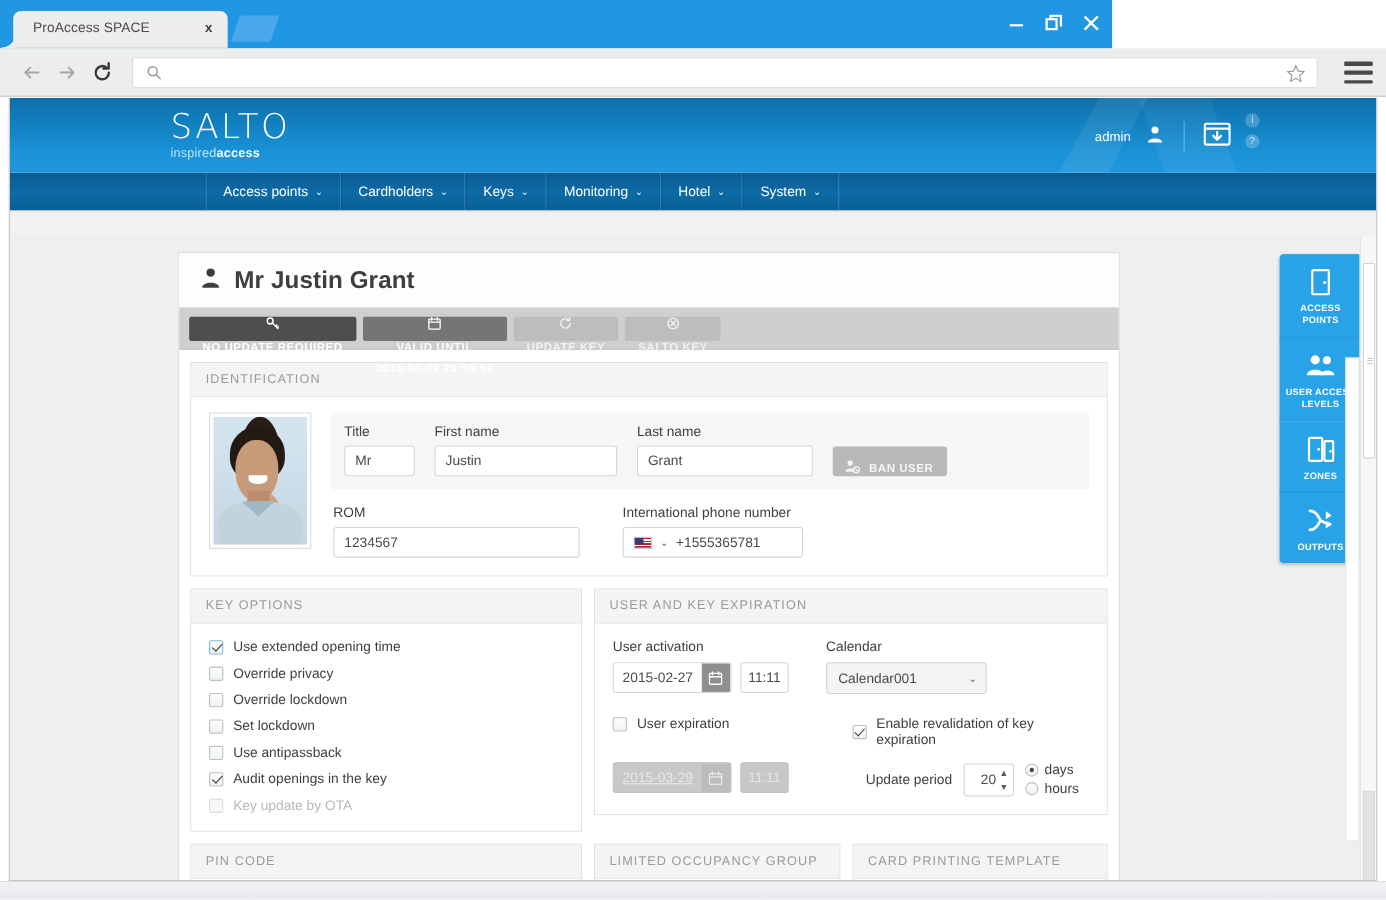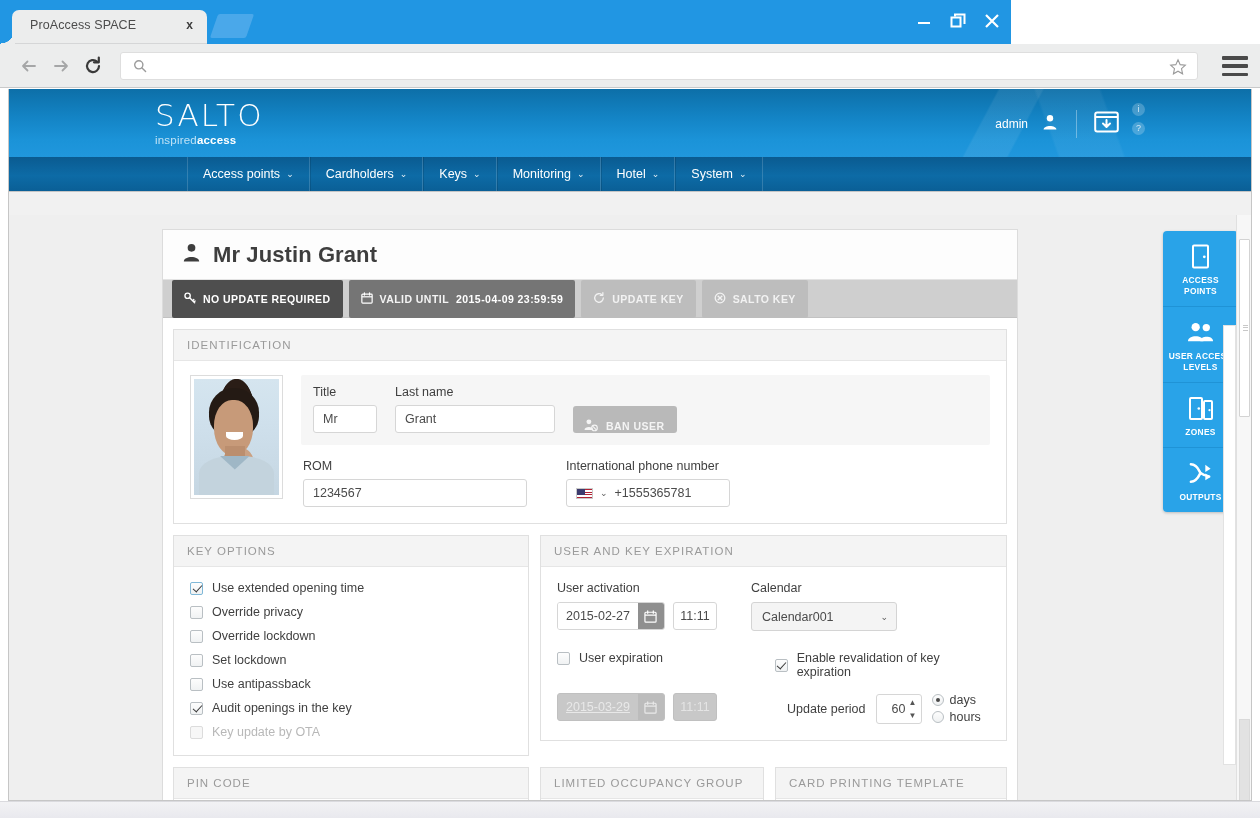--- a/index.html
+++ b/index.html
@@ -172,23 +172,23 @@
 
   
   .key-toolbar {
     height: 38px; background: #cfcfcf;
     display: flex; align-items: center; gap: 6px;
     padding: 0 9px;
     border-bottom: 1px solid #c2c2c2;
   }
   .kt-chip {
     display: flex; align-items: center; gap: 7px;
-    height: 38px; padding: 0 12px;
+    height: 22px; padding: 0 12px;
     font-size: 10.5px; font-weight: bold; letter-spacing: .45px;
-    color: #ffffff; border-radius: 2px; white-space: nowrap;
+    color: #ffffff; border-radius: 2px; white-space: nowrap; flex-direction: column;
   }
   .kt-dark  { background: #4e4e4e; }
   .kt-mid   { background: #757575; }
   .kt-light { background: #bdbdbd; color: #f2f2f2; cursor: pointer; }
   .kt-chip b { font-weight: bold; }
   .kt-chip .lbl { font-weight: bold; opacity: .92; }
 
   
   .body-pad { padding: 11px 10px 0 10px; }
   .panel {
@@ -595,20 +595,24 @@
                     <div class="face-neck"></div>
                     <div class="face-shirt"></div>
                     <div class="face-collar"></div>
                   </div>
                 </div>
                 <div class="fields">
                   <div class="field-group">
                     <div class="fld">
                       <label>Title</label>
                       <input class="inp w-title" value="Mr" style="">
+                    </div>
+                    <div class="fld">
+                      <label>First name</label>
+                      <input class="inp w-first" value="Justin" style="">
                     </div>
                     <div class="fld">
                       <label>Last name</label>
                       <input class="inp w-last" value="Grant" style="">
                     </div>
                     <button class="ban-btn">
                       <span>
                         <svg width="14" height="14" viewBox="0 0 16 16">
                             <circle cx="5.6" cy="4.4" r="2.8" fill="#f4f4f4"></circle>
                             <path d="M.6 13.6 C.6 9.2 10.6 9.2 10.6 13.6 Z" fill="#f4f4f4"></path>
@@ -732,21 +736,21 @@
                                 <path d="M4 1 V3.6 M10 1 V3.6" stroke="#e9e9e9" stroke-width="1.3" stroke-linecap="round"></path>
                               </svg>
                           </span>
                         </div>
                         <div class="time-box off">11:11</div>
                       </div>
                     </div>
                     <div class="update-wrap">
                       <span class="update-lbl">Update period</span>
                       <div class="spin">
-                        <span>60</span>
+                        <span>20</span>
                         <span class="arrows">
                           <i>▲</i>
                           <i>▼</i>
                         </span>
                       </div>
                       <div class="radios">
                         <div class="radio-row">
                           <span class="rb on"></span>
                           <span>days</span>
                         </div>

